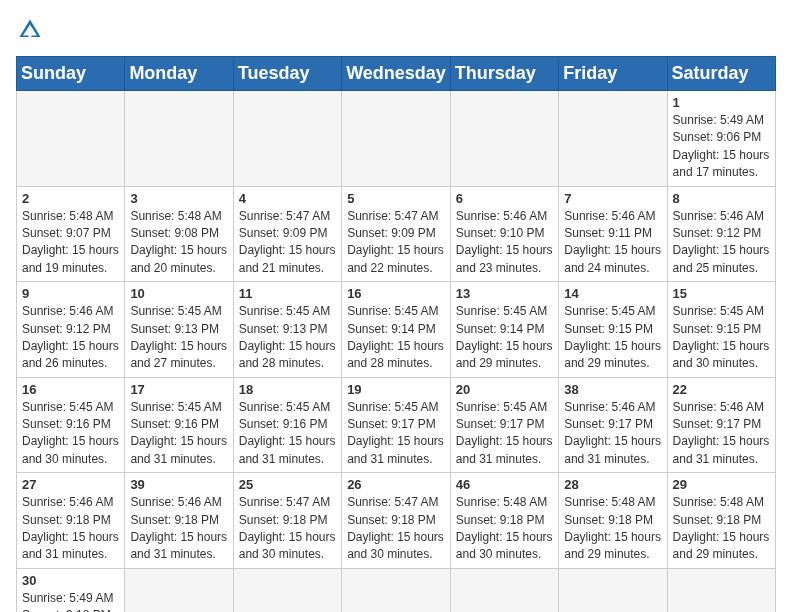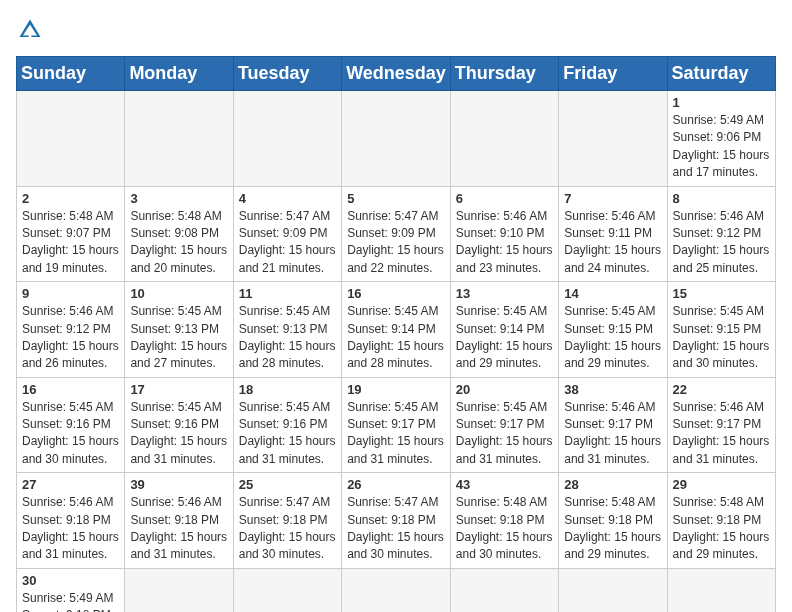--- a/index.html
+++ b/index.html
@@ -314,21 +314,21 @@
 and 30 minutes.</div>
         </td>
         <td>
           <span class="day-number">26</span>
           <div class="day-info" style="white-space: pre-line;">Sunrise: 5:47 AM
 Sunset: 9:18 PM
 Daylight: 15 hours
 and 30 minutes.</div>
         </td>
         <td>
-          <span class="day-number">43</span>
+          <span class="day-number">46</span>
           <div class="day-info" style="white-space: pre-line;">Sunrise: 5:48 AM
 Sunset: 9:18 PM
 Daylight: 15 hours
 and 30 minutes.</div>
         </td>
         <td>
           <span class="day-number">28</span>
           <div class="day-info" style="white-space: pre-line;">Sunrise: 5:48 AM
 Sunset: 9:18 PM
 Daylight: 15 hours

